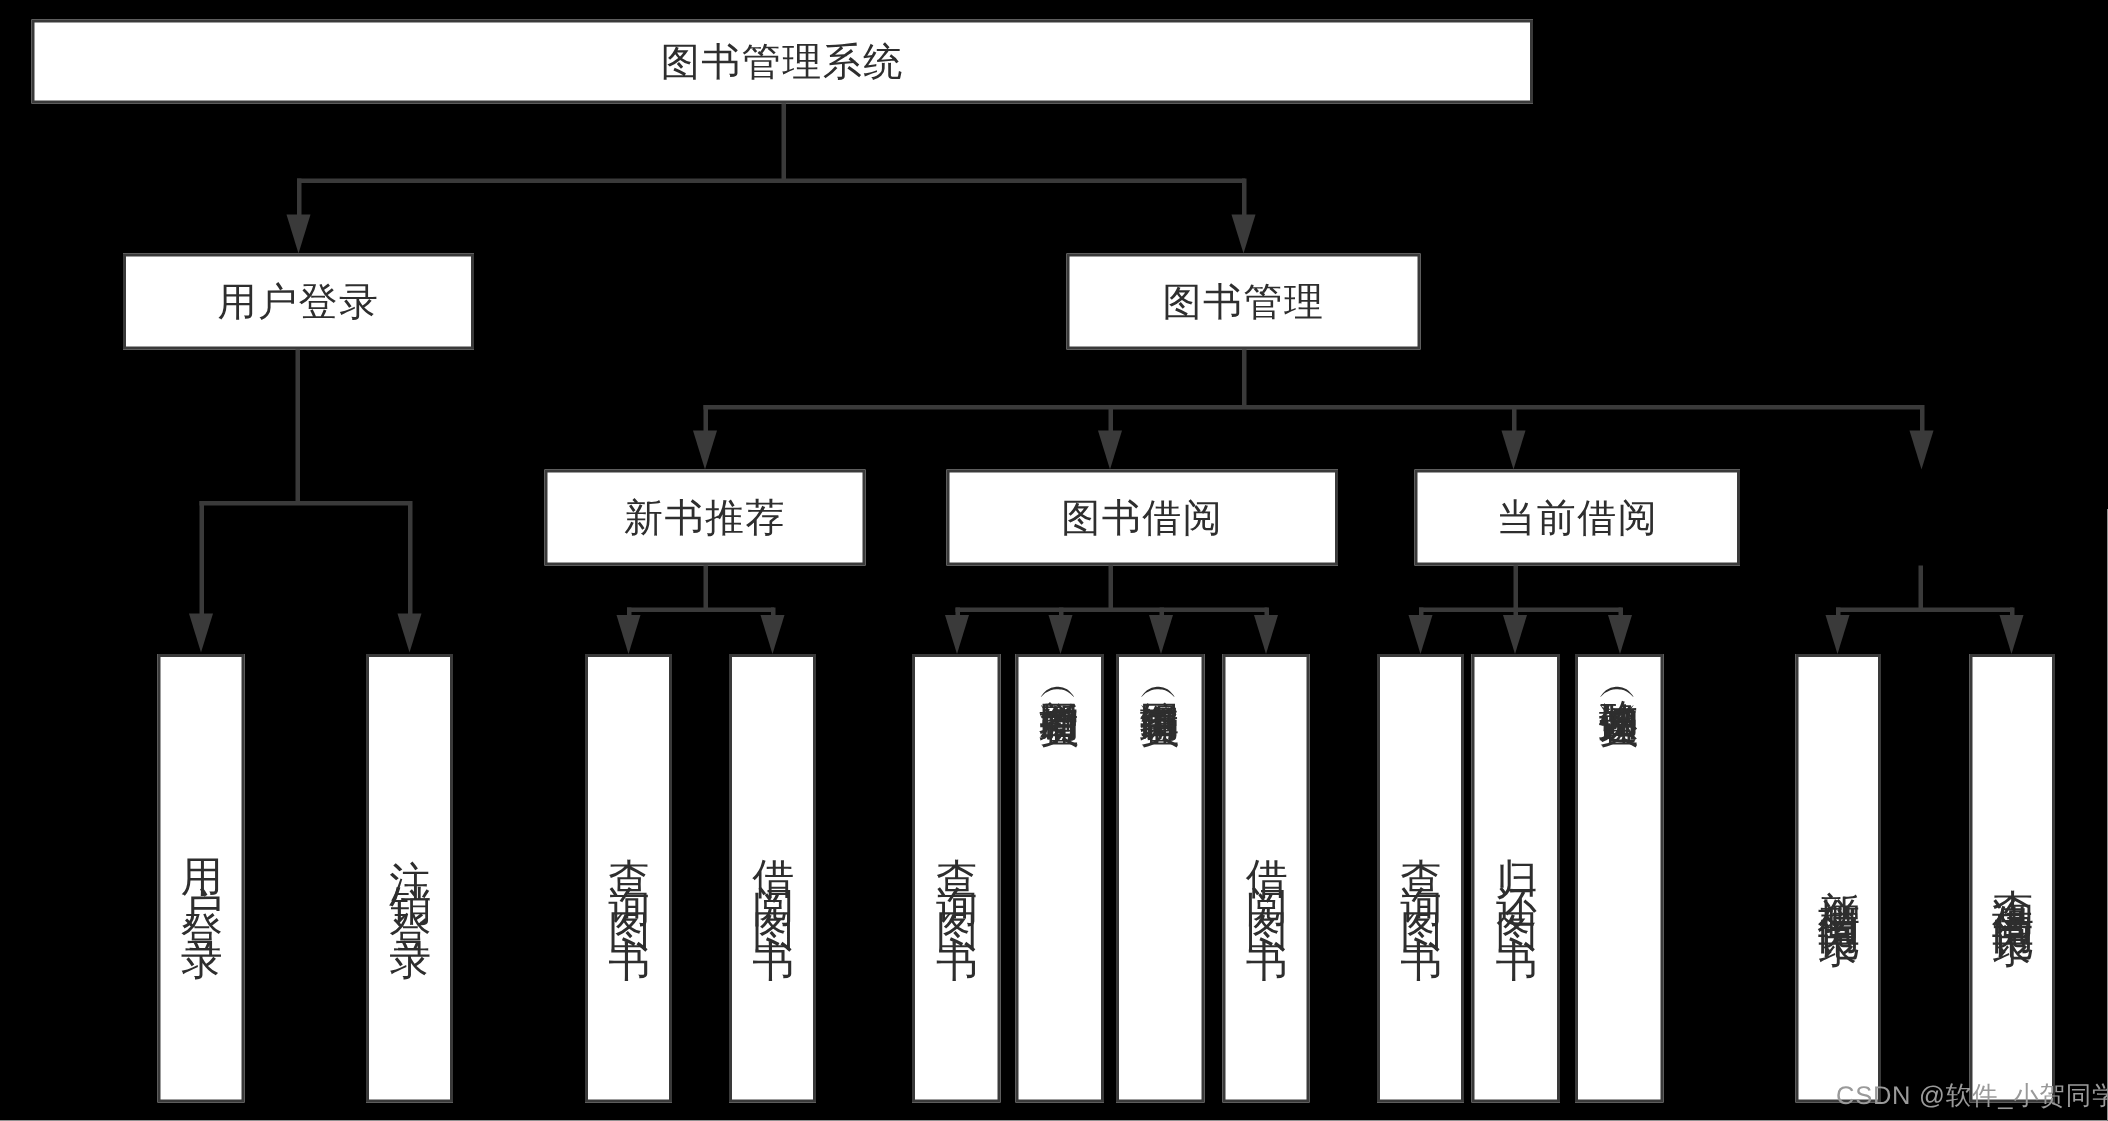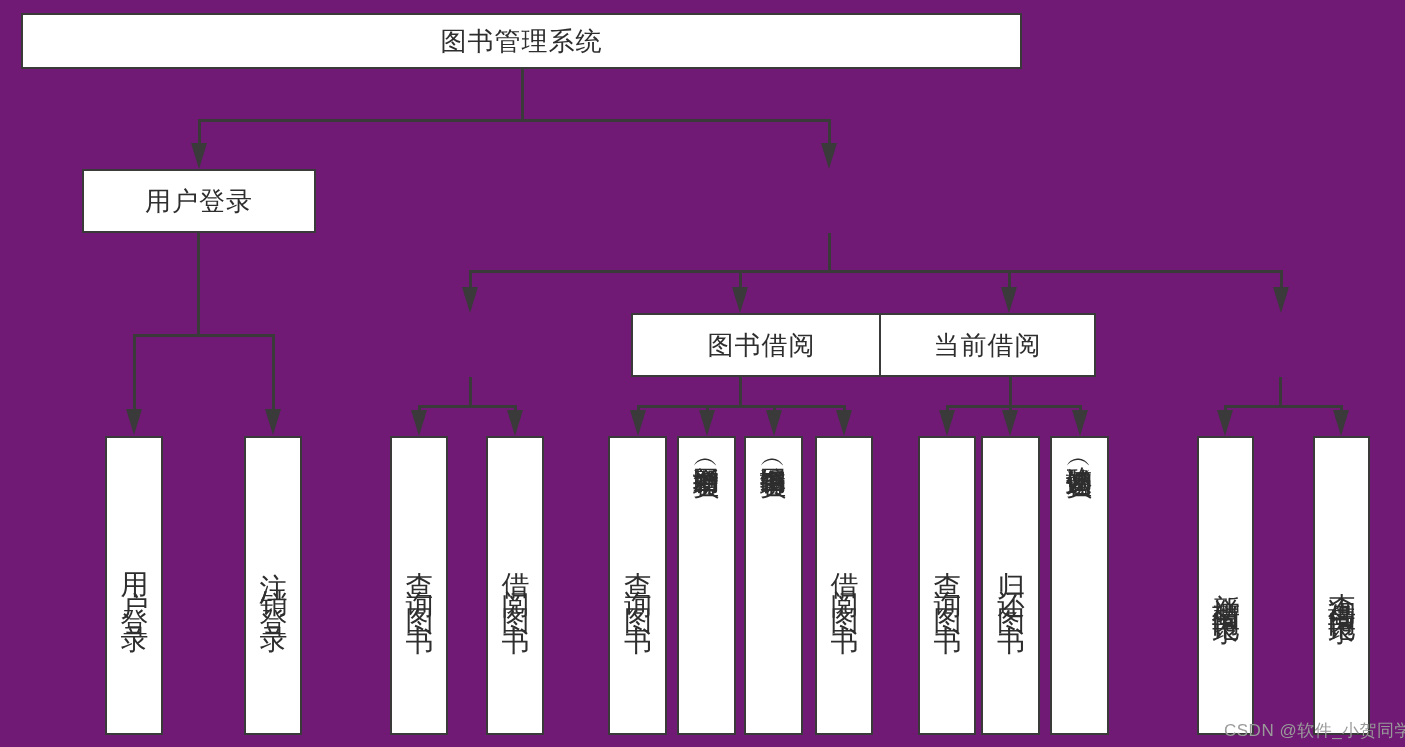--- a/index.html
+++ b/index.html
@@ -1,18 +1,18 @@
 <!DOCTYPE html>
 <html><head>
 <meta charset="utf-8">
 <style>
   html,body { margin:0; padding:0; background:#ffffff; }
   #stage {
     position:relative; width:1405px; height:747px; overflow:hidden;
-    background:#701a75; font-family:"Liberation Sans","DejaVu Sans",sans-serif;
+    background:#000000; font-family:"Liberation Sans","DejaVu Sans",sans-serif;
     color:#2e2e2e;
   }
   .node {
     position:absolute; box-sizing:border-box;
     border:2.5px solid #3a3a3a; background:#ffffff;
     display:flex; align-items:center; justify-content:center;
     line-height:1;
   }
   .h-node span { font-size:26px; letter-spacing:1px; white-space:nowrap; }
   .v-node span {
@@ -42,27 +42,33 @@
 <div id="stage">
 
   <div class="node h-node" style="left:21px;top:13px;width:1001px;height:56px">
     <span>图书管理系统</span>
   </div>
 
   <div class="node h-node" style="left:82px;top:169px;width:234px;height:64px">
     <span>用户登录</span>
   </div>
 
+  <div class="node h-node" style="left:711px;top:169px;width:236px;height:64px">
+    <span>图书管理</span>
+  </div>
 
+  <div class="node h-node" style="left:363px;top:313px;width:214px;height:64px">
+    <span>新书推荐</span>
+  </div>
 
   <div class="node h-node" style="left:631px;top:313px;width:261px;height:64px">
     <span>图书借阅</span>
   </div>
 
-  <div class="node h-node" style="left:879px;top:313px;width:217px;height:64px">
+  <div class="node h-node" style="left:943px;top:313px;width:217px;height:64px">
     <span>当前借阅</span>
   </div>
 
 
   <div class="node v-node sp4" style="left:105px;top:436px;width:58px;height:299px">
     <span>用户登录</span>
   </div>
   <div class="node v-node sp4" style="left:244px;top:436px;width:58px;height:299px">
     <span>注销登录</span>
   </div>

